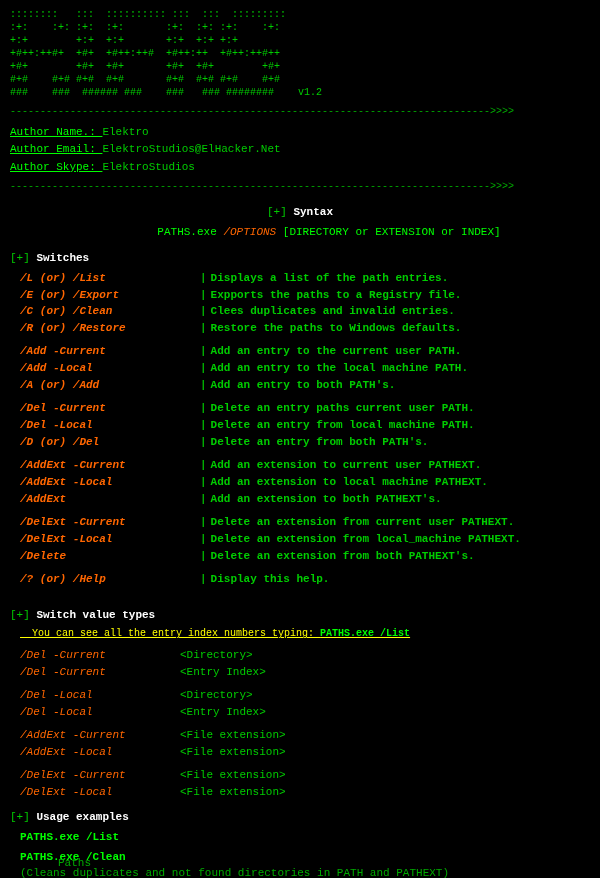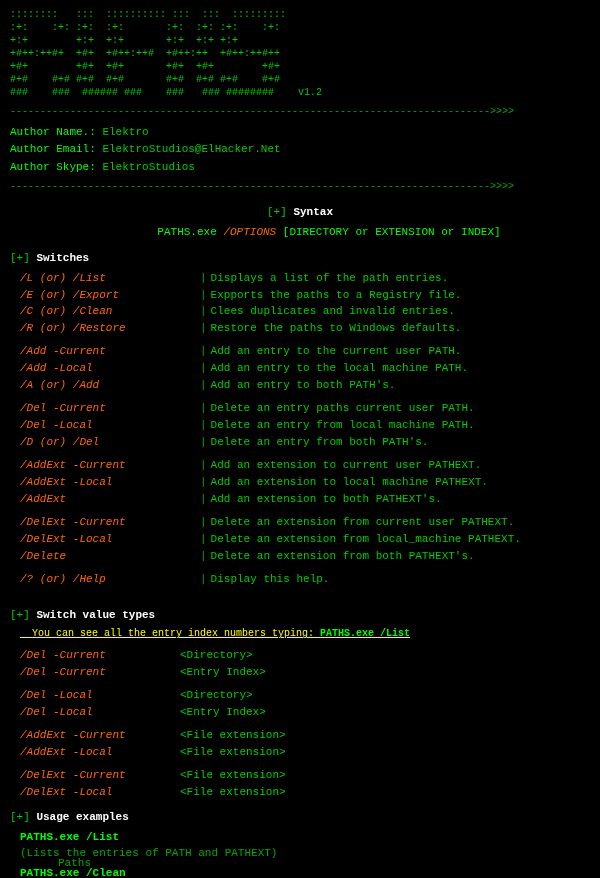--- a/index.html
+++ b/index.html
@@ -37,20 +37,21 @@
 
     .author-info {
       color: #00cc00;
       font-size: 11px;
       line-height: 1.6;
       margin: 2px 0;
     }
 
     .author-info span.label {
       color: #00ff00;
+      text-decoration: underline;
     }
 
     .section-header {
       color: #00ff00;
       font-size: 11px;
       margin: 10px 0 4px 0;
     }
 
     .section-header .bracket {
       color: #00cc00;
@@ -78,20 +79,21 @@
       font-style: italic;
     }
 
     .syntax-line .bracket-text {
       color: #00ff00;
     }
 
     .switches-table {
       margin-left: 10px;
       margin-bottom: 20px;
+      font-weight: bold;
     }
 
     .switch-row {
       display: flex;
       margin-bottom: 1px;
       font-size: 11px;
       line-height: 1.45;
     }
 
     .switch-cmd {
@@ -379,21 +381,20 @@
 </div>
 
 <div style="margin-top:8px;">
   <div class="section-header">
     <span class="bracket">[+] </span><span class="title">Usage examples</span>
   </div>
   <div class="usage-section">
 
     <div class="usage-example">
       <div class="usage-cmd">PATHS.exe /List</div>
-      <div class="usage-desc">(Lists the entries of PATH and PATHEXT)</div>
     </div>
 
     <div class="usage-example">
       <div class="usage-cmd">PATHS.exe /Clean</div>
       <div class="usage-desc">(Cleans duplicates and not found directories in PATH and PATHEXT)</div>
     </div>
 
   </div>
 </div>
 

